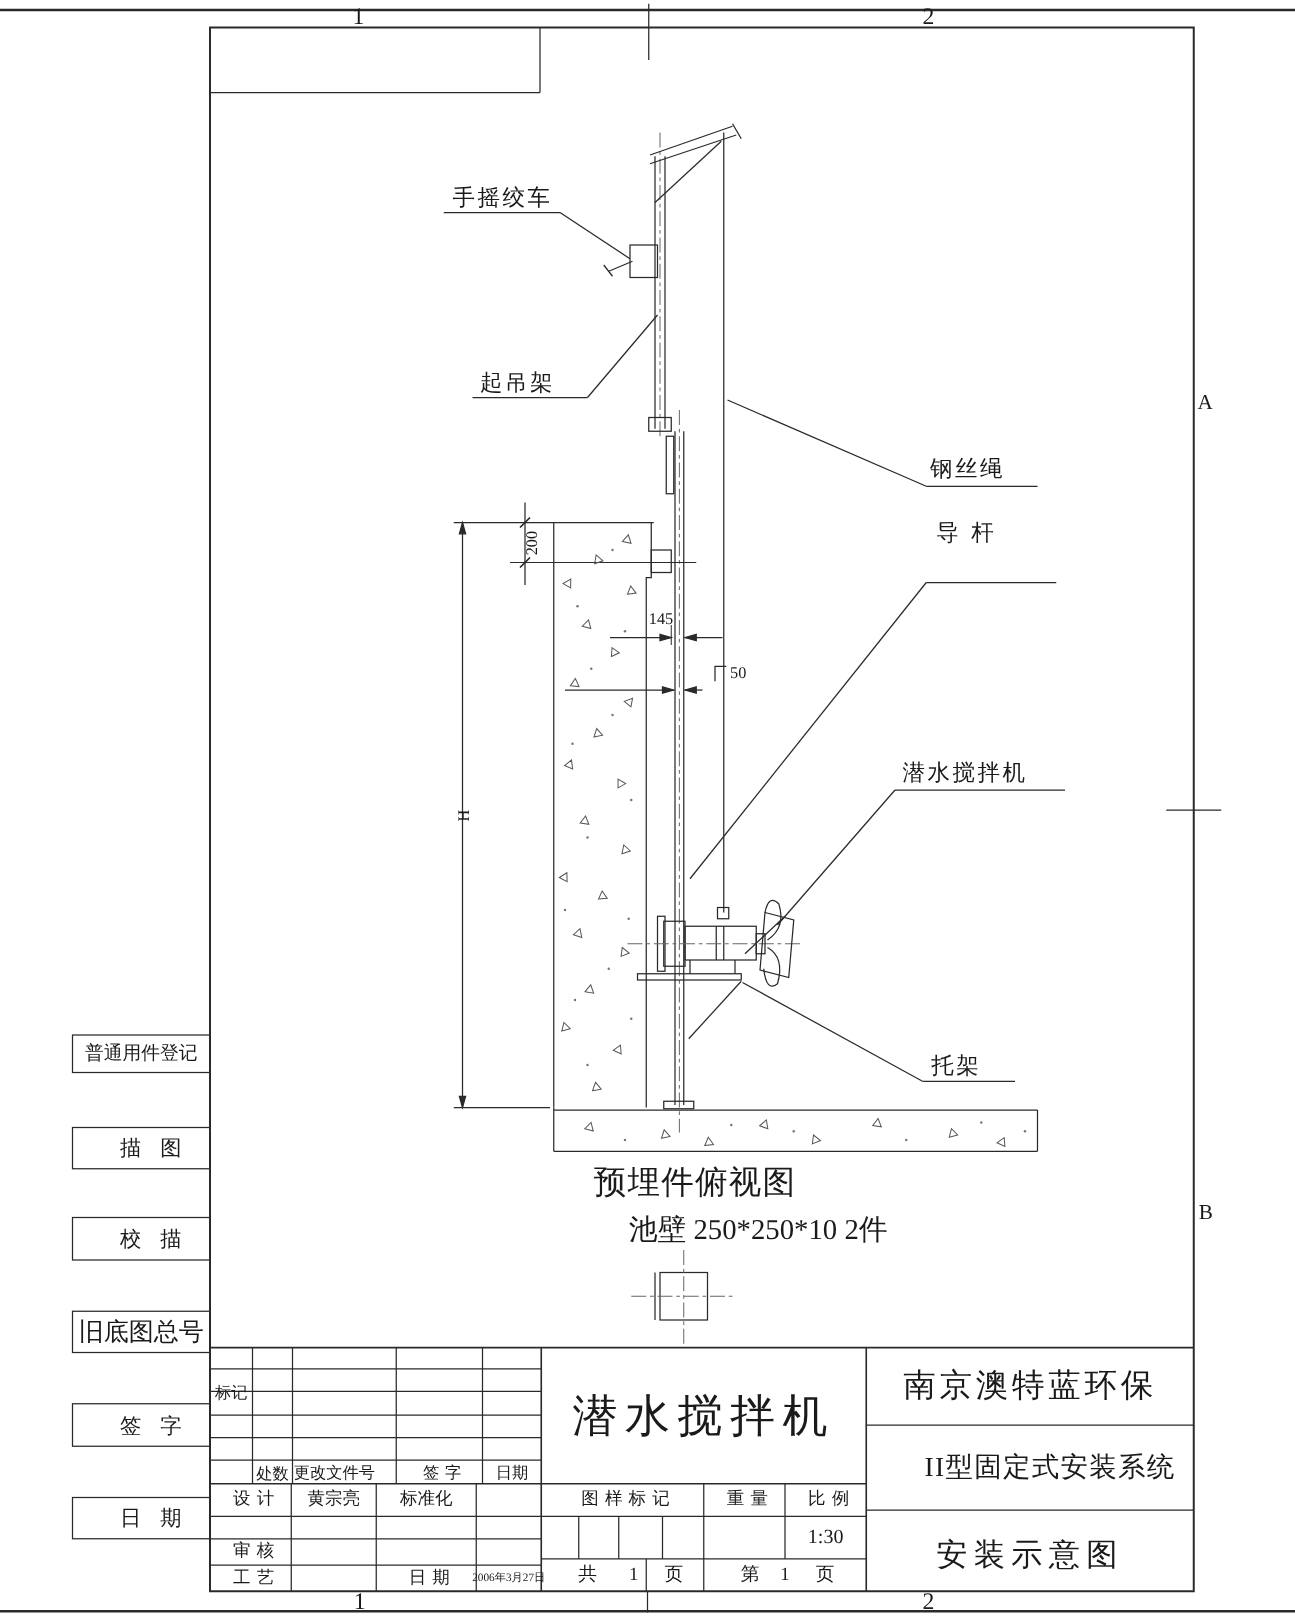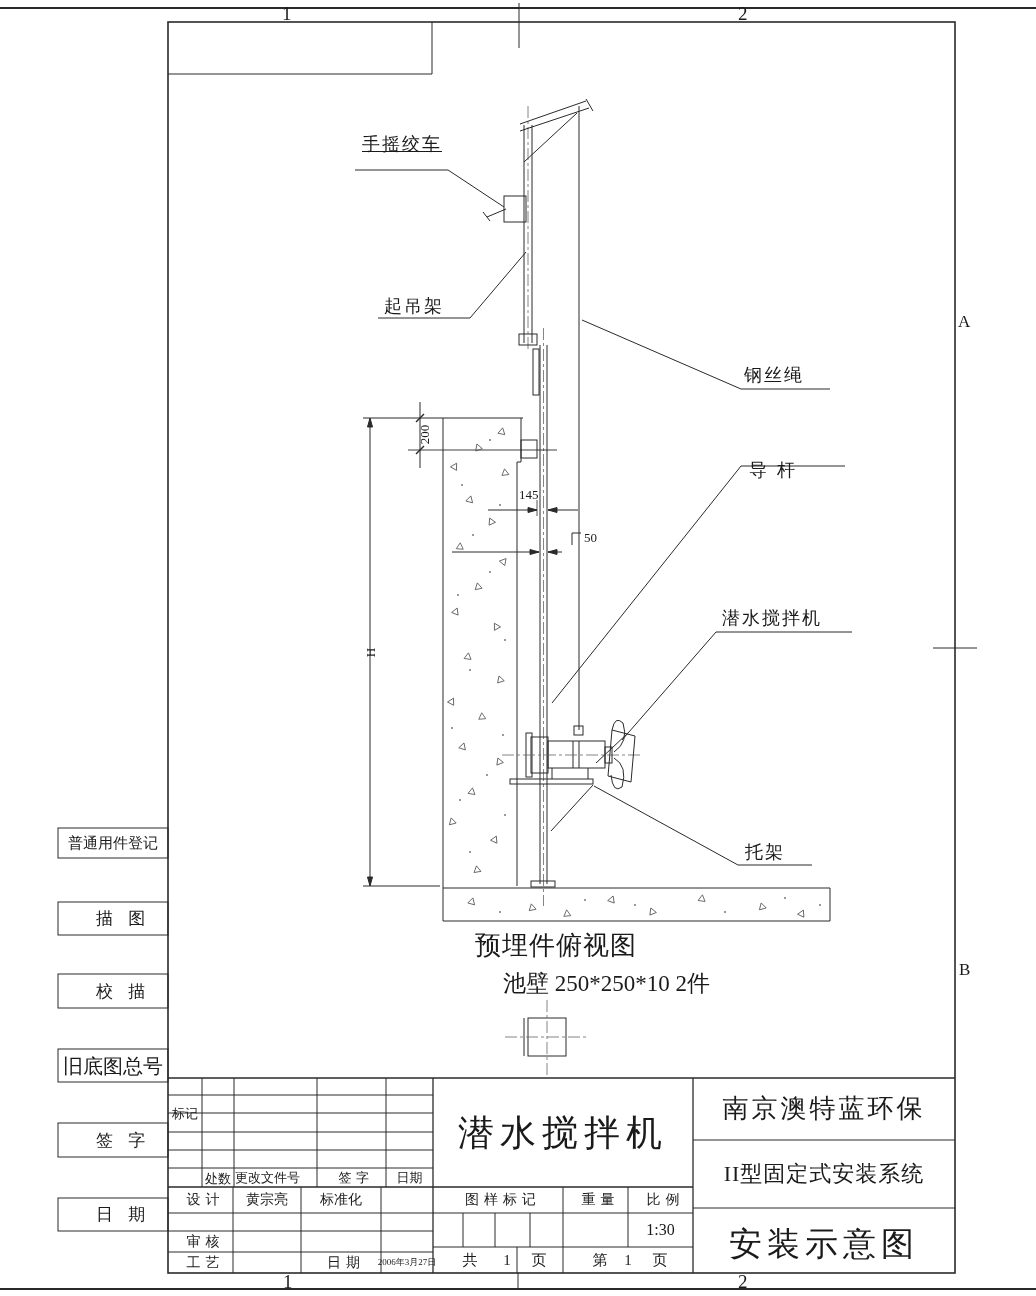--- a/index.html
+++ b/index.html
@@ -225,24 +225,24 @@
     <line x1="547" y1="1000" x2="547" y2="1076" stroke="#666" stroke-width="0.8" stroke-dasharray="12 3 3 3"></line>
   </svg>
 
   <div class="txt" style="left:282px;top:4px;font-size:19px;">1</div>
   <div class="txt" style="left:738px;top:4px;font-size:19px;">2</div>
   <div class="txt" style="left:283px;top:1272px;font-size:19px;">1</div>
   <div class="txt" style="left:738px;top:1272px;font-size:19px;">2</div>
   <div class="txt" style="left:958px;top:313px;font-size:17px;">A</div>
   <div class="txt" style="left:959px;top:961px;font-size:17px;">B</div>
 
-  <div class="txt lbl" style="left:362px;top:135px;text-decoration:underline;">手摇绞车</div>
+  <div class="txt lbl" style="left:362px;top:149px;">手摇绞车</div>
   <div class="txt lbl" style="left:384px;top:297px;">起吊架</div>
   <div class="txt lbl" style="left:744px;top:366px;">钢丝绳</div>
-  <div class="txt lbl" style="left:749px;top:461px;letter-spacing:10px;text-align:right;">导杆</div>
+  <div class="txt lbl" style="left:749px;top:417px;letter-spacing:10px;text-align:right;">导杆</div>
   <div class="txt lbl" style="left:722px;top:609px;">潜水搅拌机</div>
   <div class="txt lbl" style="left:745px;top:843px;">托架</div>
 
   <div class="txt dim vtext" style="left:415px;top:428px;">200</div>
   <div class="txt dim" style="left:519px;top:488px;">145</div>
   <div class="txt dim" style="left:584px;top:531px;">50</div>
   <div class="txt dim vtext" style="left:366px;top:646px;">H</div>
 
   <div class="txt" style="left:463px;top:933px;font-size:26px;letter-spacing:1px;margin-left:12px;">预埋件俯视图</div>
   <div class="txt" style="left:503px;top:972px;font-size:23px;">池壁  250*250*10  2件</div>
@@ -275,16 +275,16 @@
 
   <div class="txt c" style="left:440px;top:1247px;width:60px;height:26px;font-size:15px;">共</div>
   <div class="txt c" style="left:497px;top:1247px;width:20px;height:26px;font-size:15px;">1</div>
   <div class="txt c" style="left:519px;top:1247px;width:40px;height:26px;font-size:15px;">页</div>
   <div class="txt c" style="left:580px;top:1247px;width:40px;height:26px;font-size:15px;">第</div>
   <div class="txt c" style="left:618px;top:1247px;width:20px;height:26px;font-size:15px;">1</div>
   <div class="txt c" style="left:640px;top:1247px;width:40px;height:26px;font-size:15px;">页</div>
 
   <div class="txt c" style="left:433px;top:1078px;width:260px;height:109px;font-size:36px;letter-spacing:6px;">潜水搅拌机</div>
   <div class="txt c" style="left:693px;top:1078px;width:262px;height:62px;font-size:26px;letter-spacing:3px;">南京澳特蓝环保</div>
-  <div class="txt c" style="left:693px;top:1140px;width:262px;height:68px;font-size:22px;letter-spacing:1px;">II型固定式安装系统</div>
-  <div class="txt c" style="left:693px;top:1208px;width:262px;height:72px;font-size:33px;letter-spacing:5px;">安装示意图</div>
+  <div class="txt c" style="left:693px;top:1140px;width:262px;height:68px;font-size:22px;letter-spacing:1px;padding-left:16px;">II型固定式安装系统</div>
+  <div class="txt c" style="left:693px;top:1208px;width:262px;height:72px;font-size:25px;letter-spacing:5px;">安装示意图</div>
 
 </div>
 
 </body></html>

